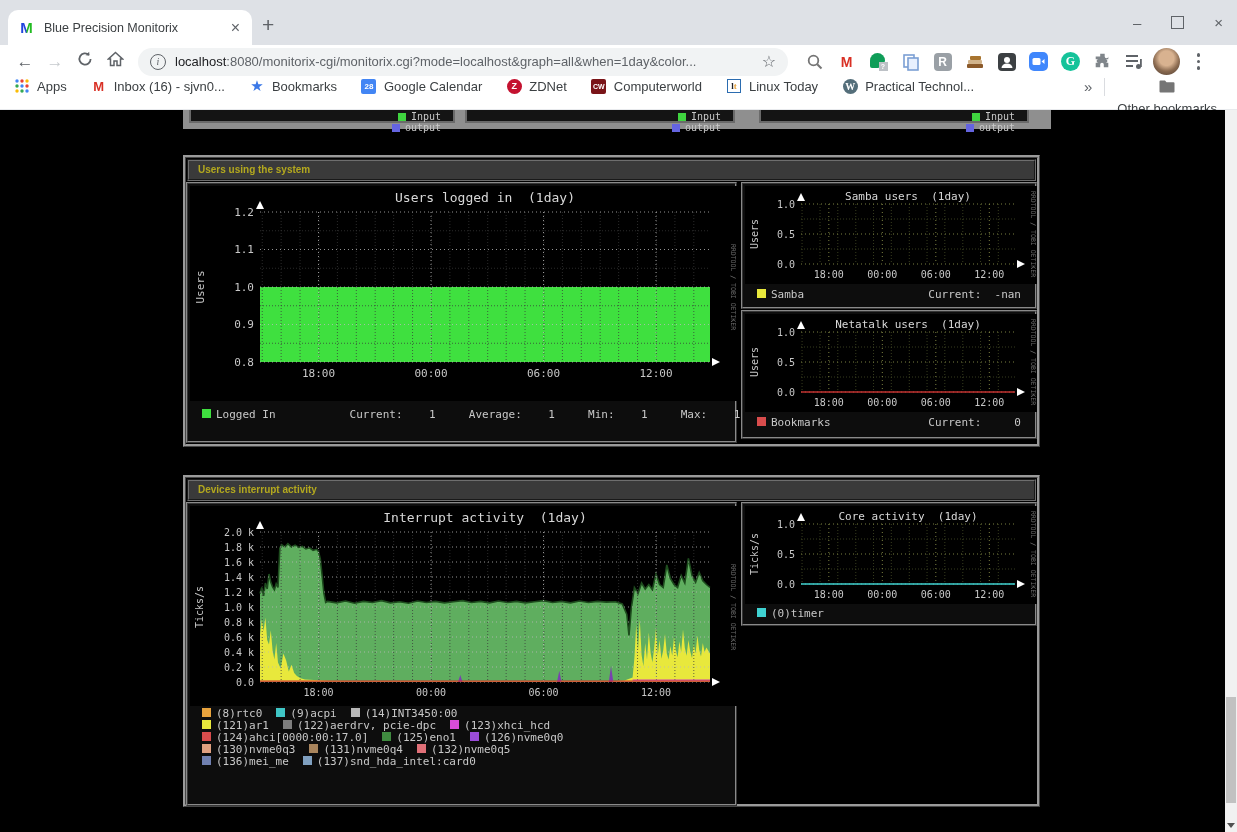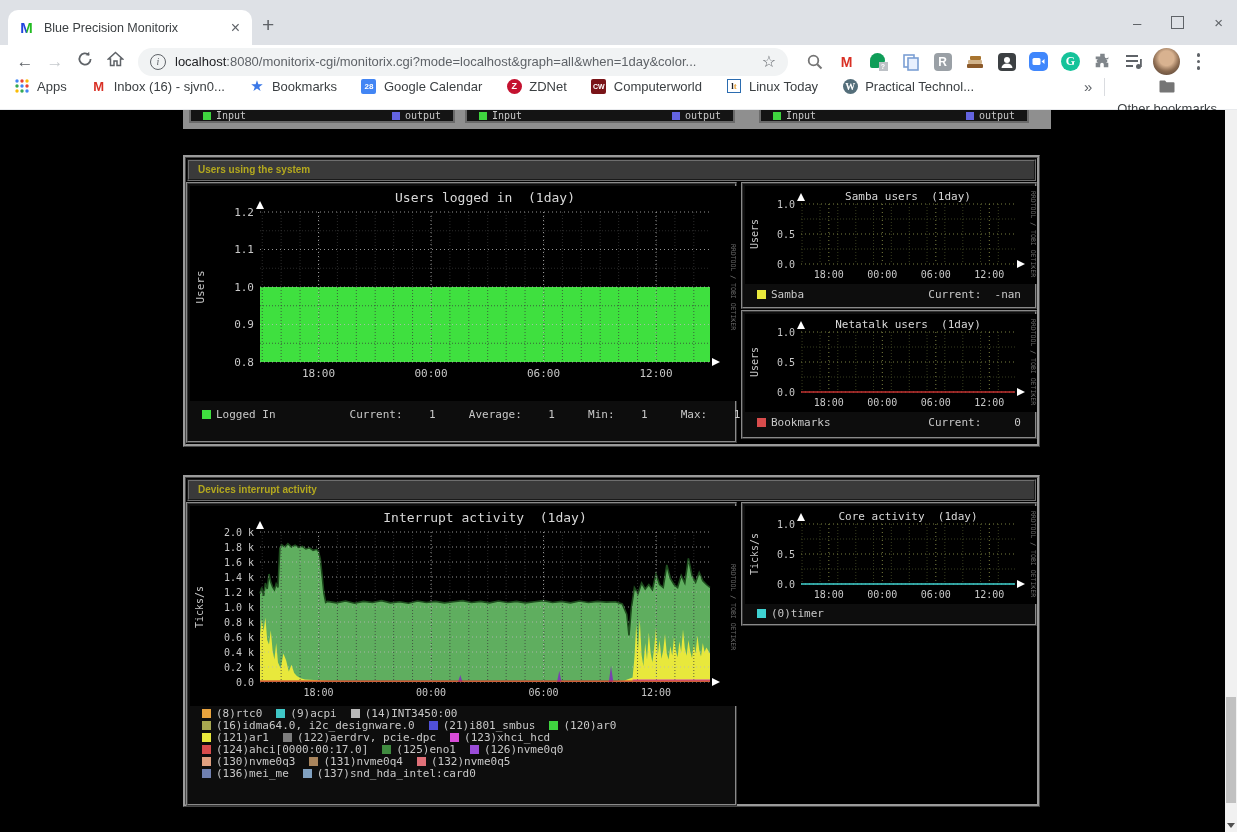--- a/index.html
+++ b/index.html
@@ -42,24 +42,24 @@
   
   .content{position:absolute;left:0;top:110px;width:1237px;height:722px;background:#000;overflow:hidden;}
   .section{position:absolute;background:#000;border:3px ridge #9A9A9A;box-sizing:border-box;}
   .sec-title{margin:1px;height:22px;background:#3A3A3A;border:2px groove #6E6E6E;box-sizing:border-box;
              color:#B3A81E;font-weight:bold;font-size:10px;line-height:16px;padding:1px 9px;}
   .gbox{position:absolute;background:#0D0D0D;border:2px ridge #8A8A8A;box-sizing:border-box;padding:2px;}
   .gbox svg{display:block;}
   .top-partial{position:absolute;left:183px;top:0;width:868px;height:19px;background:#8F8F8F;}
   .mini-box{position:absolute;top:0;height:13px;background:#141414;border-left:2px solid #6A6A6A;
             border-right:2px solid #6A6A6A;border-bottom:2px solid #6A6A6A;box-sizing:border-box;
-            display:flex;align-items:center;justify-content:space-between;padding:1px 12px;}
+            display:flex;align-items:flex-end;justify-content:space-between;padding:1px 12px;flex-direction:column;}
   .mini-leg{display:flex;align-items:center;font:10px "DejaVu Sans Mono",monospace;color:#C8C8C8;gap:5px;}
   .mini-leg i{width:8px;height:8px;display:inline-block;}
-  .leg-row{display:flex;align-items:center;font:11px "DejaVu Sans Mono",monospace;color:#C8C8C8;
+  .leg-row{display:flex;align-items:flex-start;font:11px "DejaVu Sans Mono",monospace;color:#C8C8C8;
            padding-left:12px;margin-top:2px;white-space:pre;line-height:11px;}
   .legend-tight .leg-row{margin-top:1px;}
   .sq{width:9px;height:9px;margin-right:5px;flex:none;display:inline-block;}
   .lt{margin-right:14px;}
   .lr{margin-left:auto;margin-right:12px;}
   
   .scrollbar{position:absolute;right:0;top:0;width:12px;height:722px;background:#F1F1F1;}
   .sb-thumb{position:absolute;left:1px;width:10px;top:587px;height:106px;background:#C1C1C1;}
   .sb-btn{position:absolute;left:0;bottom:0;width:12px;height:14px;display:flex;align-items:center;justify-content:center;}
   .sb-btn i{width:0;height:0;border-left:4px solid transparent;border-right:4px solid transparent;border-top:5px solid #505050;}
@@ -520,21 +520,20 @@
             <path d="M70.0,175.1 L520.0,175.1" fill="none" stroke="#C83232" stroke-width="1.3"></path>
             <text x="295" y="16" text-anchor="middle" font-size="13" fill="#D8D8D8" font-family="DejaVu Sans Mono,monospace" xml:space="preserve" style="white-space: pre;">Interrupt activity  (1day)</text>
             <text x="0" y="0" text-anchor="middle" font-size="10" fill="#C8C8C8" font-family="DejaVu Sans Mono,monospace" xml:space="preserve" transform="rotate(-90 13 101) translate(13 101)" style="white-space: pre;">Ticks/s</text>
             <text x="0" y="0" text-anchor="middle" font-size="6.5" fill="#6E6E6E" font-family="DejaVu Sans Mono,monospace" xml:space="preserve" transform="rotate(90 541 101) translate(541 101)" style="white-space: pre;">RRDTOOL / TOBI OETIKER</text>
             <path d="M66,23 L74,23 L70,15 Z" fill="#FFFFFF"></path>
             <path d="M522,172 L522,180 L530,176 Z" fill="#FFFFFF"></path>
           </svg>
         </div>
       <div class="legend-tight" style="margin-top:2px;">
           <div class="leg-row"><span class="sq" style="background: rgb(232, 163, 61);"></span><span class="lt">(8)rtc0</span><span class="sq" style="background: rgb(63, 198, 198);"></span><span class="lt">(9)acpi</span><span class="sq" style="background: rgb(184, 184, 184);"></span><span class="lt">(14)INT3450:00</span></div>
-          <div class="leg-row"><span class="sq" style="background: rgb(168, 168, 80);"></span><span class="lt">(16)idma64.0, i2c_designware.0</span><span class="sq" style="background: rgb(80, 80, 216);"></span><span class="lt">(21)i801_smbus</span><span class="sq" style="background: rgb(63, 212, 63);"></span><span class="lt">(120)ar0</span></div>
           <div class="leg-row"><span class="sq" style="background: rgb(232, 232, 60);"></span><span class="lt">(121)ar1</span><span class="sq" style="background: rgb(126, 126, 126);"></span><span class="lt">(122)aerdrv, pcie-dpc</span><span class="sq" style="background: rgb(216, 76, 216);"></span><span class="lt">(123)xhci_hcd</span></div>
           <div class="leg-row"><span class="sq" style="background: rgb(216, 76, 76);"></span><span class="lt">(124)ahci[0000:00:17.0]</span><span class="sq" style="background: rgb(63, 138, 63);"></span><span class="lt">(125)eno1</span><span class="sq" style="background: rgb(154, 76, 216);"></span><span class="lt">(126)nvme0q0</span></div>
           <div class="leg-row"><span class="sq" style="background: rgb(224, 160, 128);"></span><span class="lt">(130)nvme0q3</span><span class="sq" style="background: rgb(168, 132, 92);"></span><span class="lt">(131)nvme0q4</span><span class="sq" style="background: rgb(224, 112, 120);"></span><span class="lt">(132)nvme0q5</span></div>
           <div class="leg-row"><span class="sq" style="background: rgb(112, 128, 176);"></span><span class="lt">(136)mei_me</span><span class="sq" style="background: rgb(128, 160, 192);"></span><span class="lt">(137)snd_hda_intel:card0</span></div>
         </div>
     </div>
     <div class="gbox" style="left:555px;top:24px;width:296px;height:124px;">
       <div>
           <svg width="292" height="98" viewBox="0 0 292 98">
             <rect x="0" y="0" width="292" height="98" fill="#000000"></rect>

